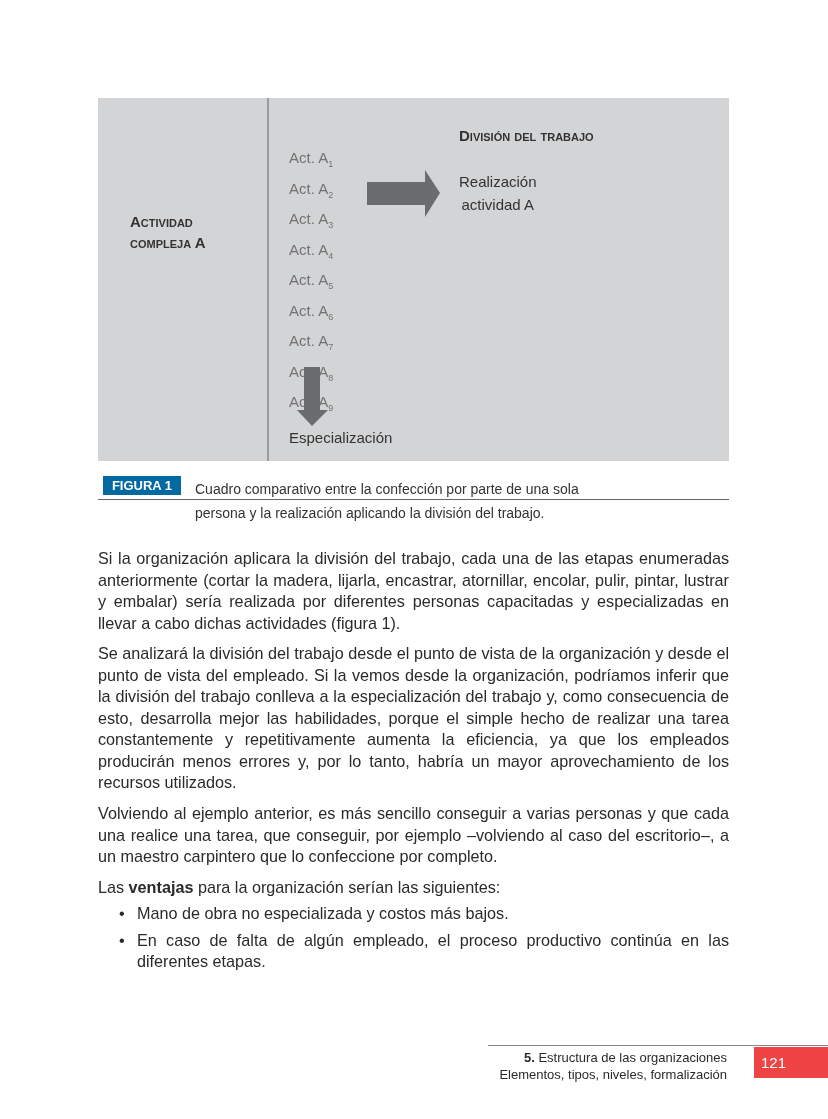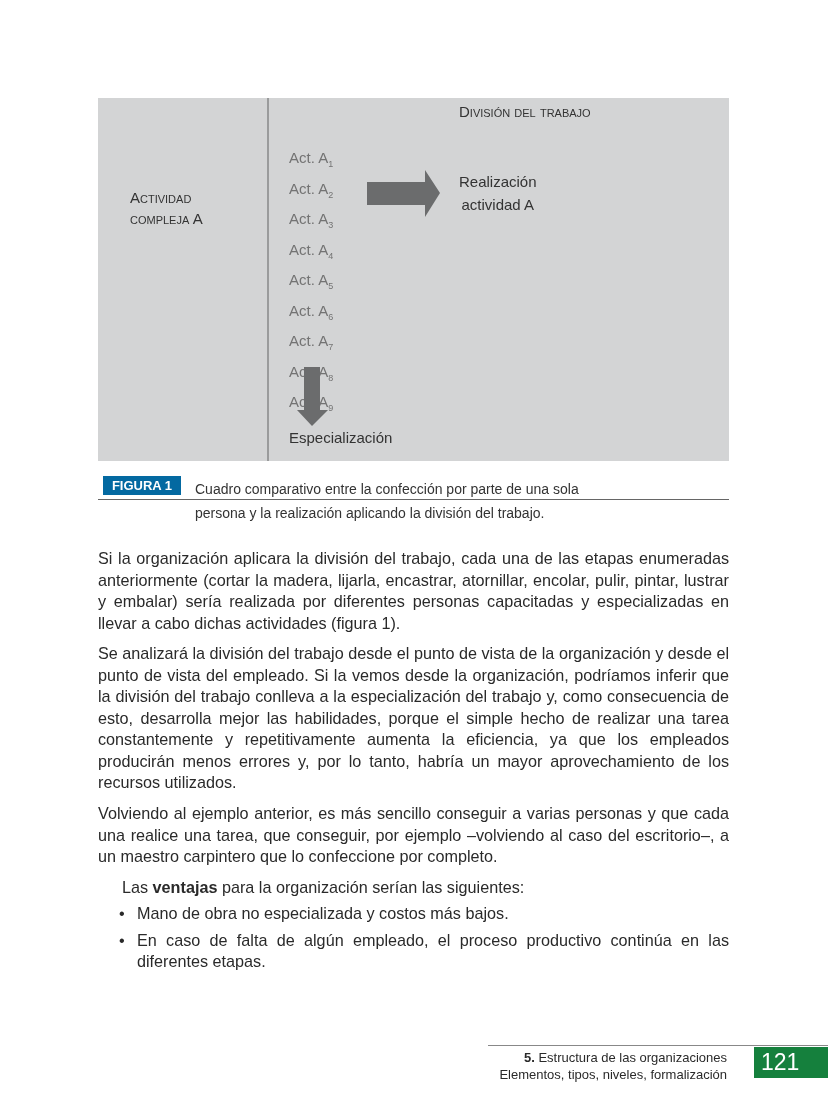--- a/index.html
+++ b/index.html
@@ -8,21 +8,21 @@
       font-family: "Liberation Sans", sans-serif; color: #2a2a2a; overflow: hidden;
     }
     .abs { position: absolute; }
     
     .figure-box {
       left: 98px; top: 98px; width: 631px; height: 363px; background: #d3d4d5;
     }
     .figure-divider {
       left: 267px; top: 98px; width: 2px; height: 363px; background: #9a9b9c;
     }
-    .sc { font-variant: small-caps; font-weight: normal; color: #333; }
+    .sc { font-variant: small-caps; font-weight: bold; color: #333; margin-top: 24px; }
     .fig-title { left: 459px; top: 103px; font-size: 15px; }
     .fig-left { left: 130px; top: 187px; font-size: 15px; line-height: 21px; }
     .act-list { left: 289px; top: 146px; font-size: 15px; line-height: 23.5px; color: #737373; }
     .act-list sub { font-size: 9px; vertical-align: -4px; }
     .realizacion { left: 459px; top: 170px; font-size: 15px; line-height: 23px; color: #333; text-align: center; }
     .espec { left: 289px; top: 429px; font-size: 15px; color: #333; }
     .arrow-right { left: 366px; top: 169px; }
     .arrow-down { left: 296px; top: 366px; }
     
     .fig-badge {
@@ -34,30 +34,30 @@
     .cap2 { top: 505px; }
     .caption-rule { left: 98px; top: 499px; width: 631px; height: 1px; background: #666; }
     
     .body-text {
       left: 98px; width: 631px; font-size: 16.2px; line-height: 21.5px; color: #2a2a2a;
       text-align: justify; margin: 0;
     }
     .p1 { top: 548px; }
     .p2 { top: 643px; }
     .p3 { top: 803px; }
-    .p4 { top: 877px; margin-left: 24px; }
+    .p4 { top: 877px; }
     .bullets { left: 116px; top: 903px; width: 613px; font-size: 16.2px; line-height: 21.5px; margin: 0; padding: 0; list-style: none; }
     .bullets li { position: relative; padding-left: 21px; margin-bottom: 5px; text-align: justify; }
     .bullets li .dot { position: absolute; left: 3px; top: 0; }
     
     .footer-rule { left: 488px; top: 1045px; width: 340px; height: 1px; background: #888; }
     .footer-text { left: 470px; width: 257px; top: 1049px; text-align: right; font-size: 13px; line-height: 17px; color: #2a2a2a; }
     .page-box {
-      left: 754px; top: 1047px; width: 74px; height: 31px; background: #15803d;
-      color: #fff; font-size: 23px; line-height: 31px; padding-left: 7px; box-sizing: border-box;
+      left: 754px; top: 1047px; width: 74px; height: 31px; background: #ef4444;
+      color: #fff; font-size: 15px; line-height: 31px; padding-left: 7px; box-sizing: border-box;
     }
   </style>
 </head>
 <body>
 
 <div class="abs figure-box"></div>
 <div class="abs figure-divider"></div>
 
 <div class="abs fig-title sc">División del trabajo</div>
 

